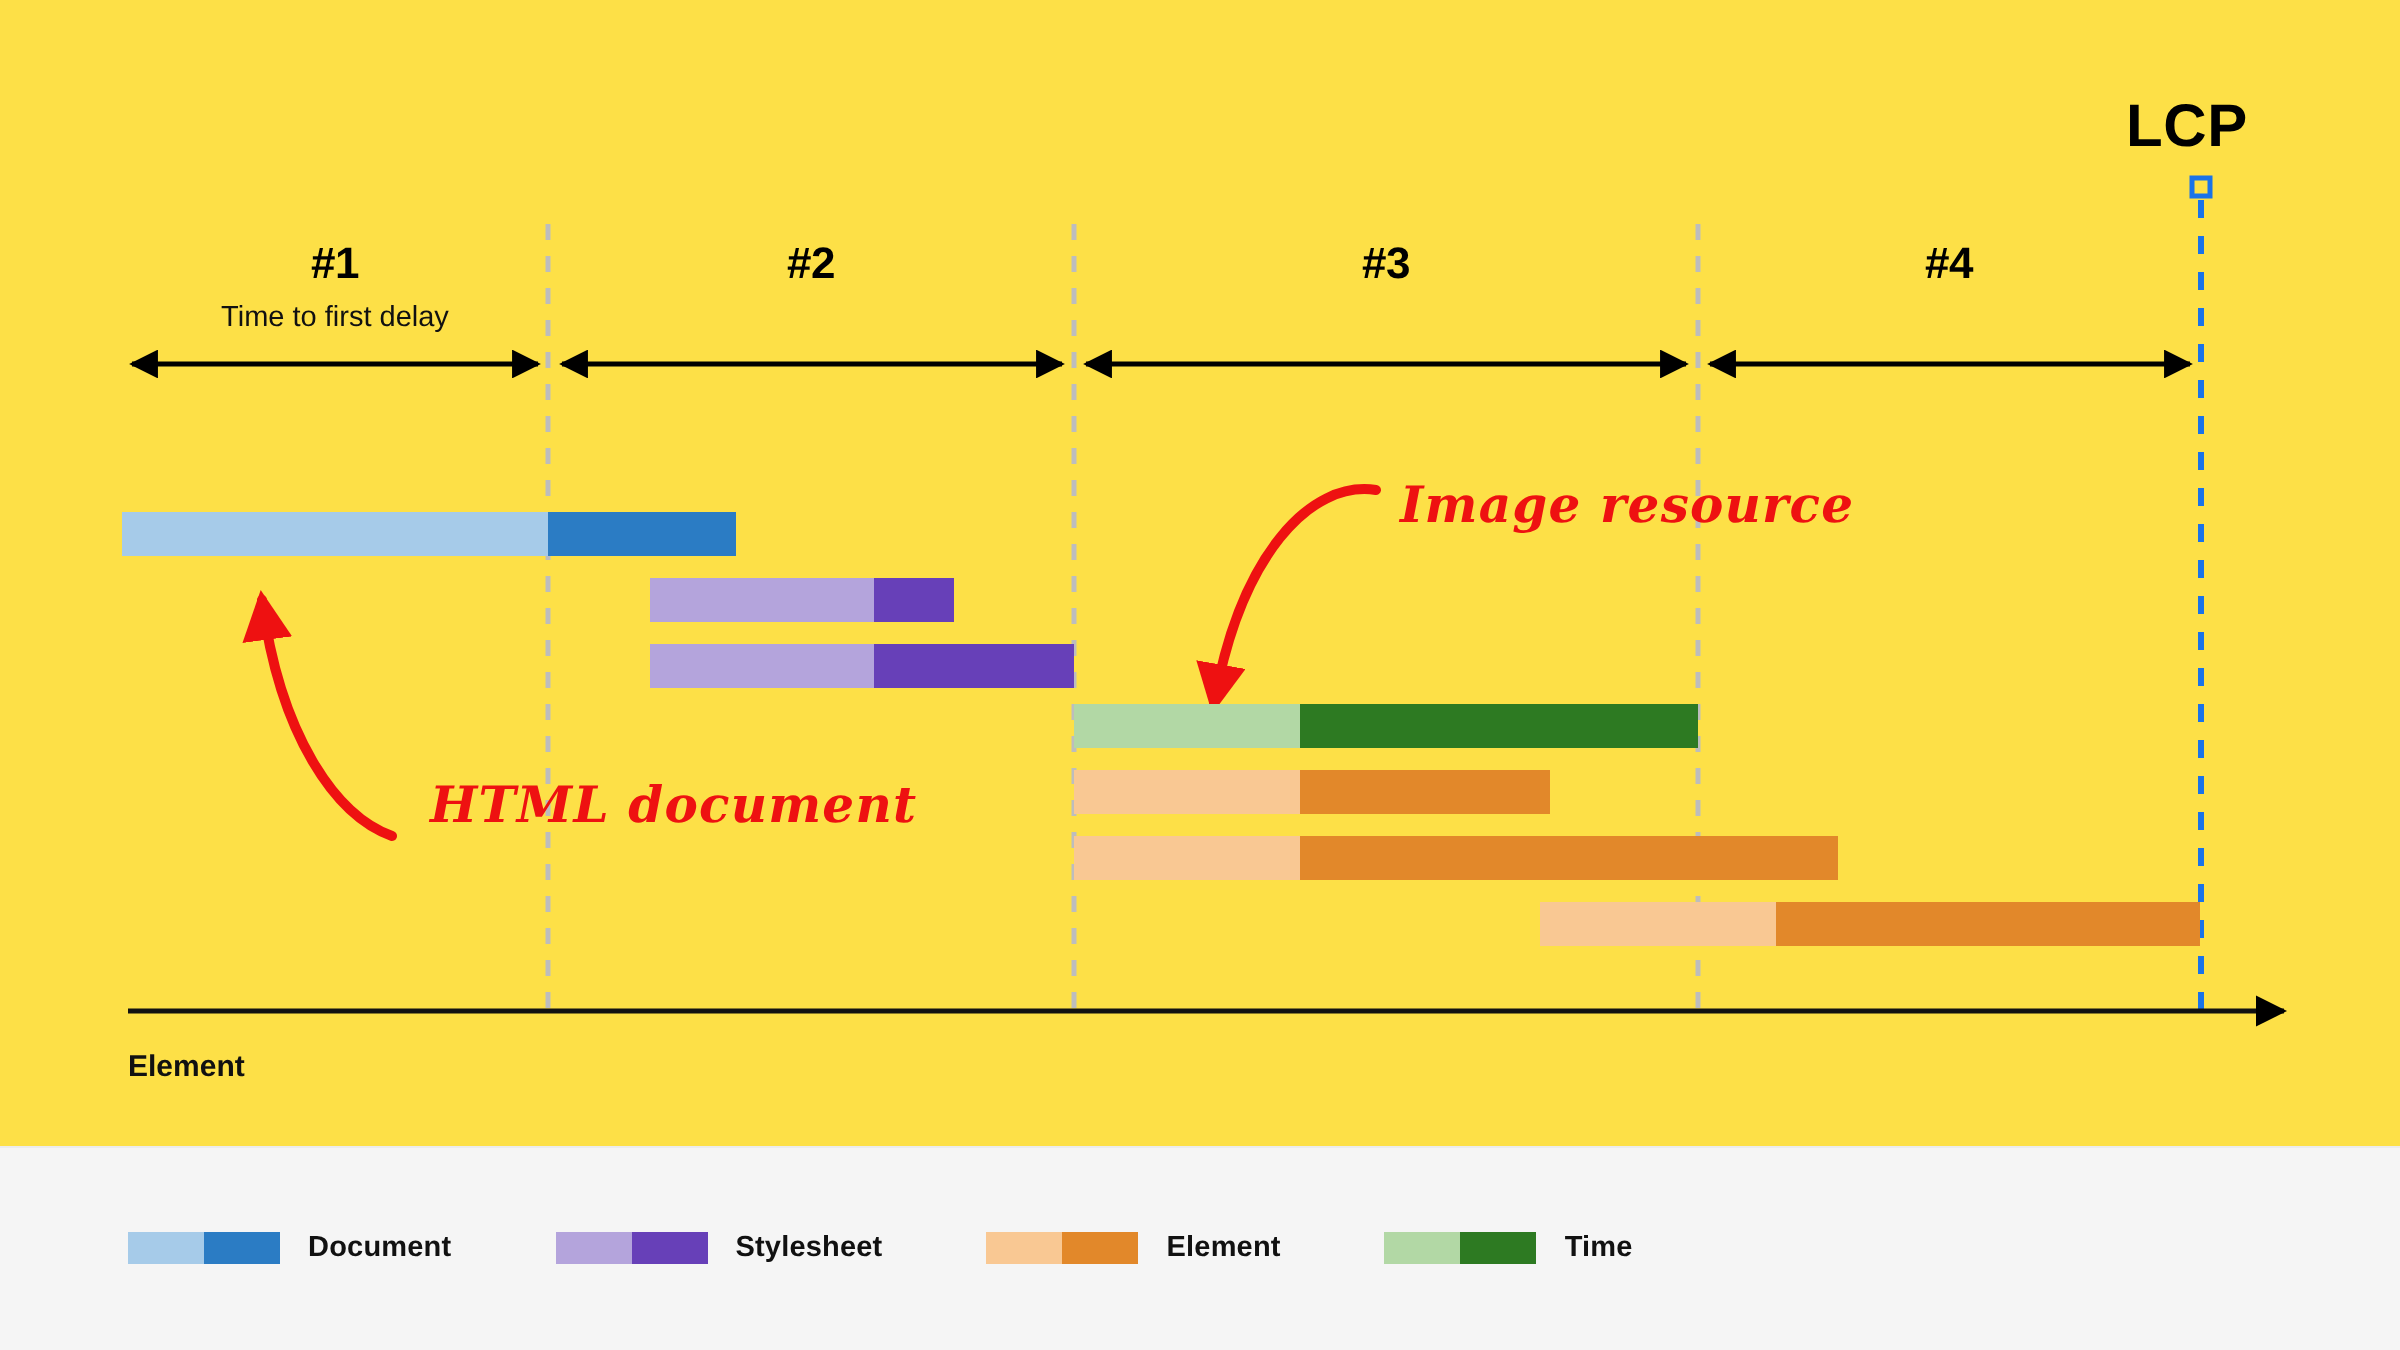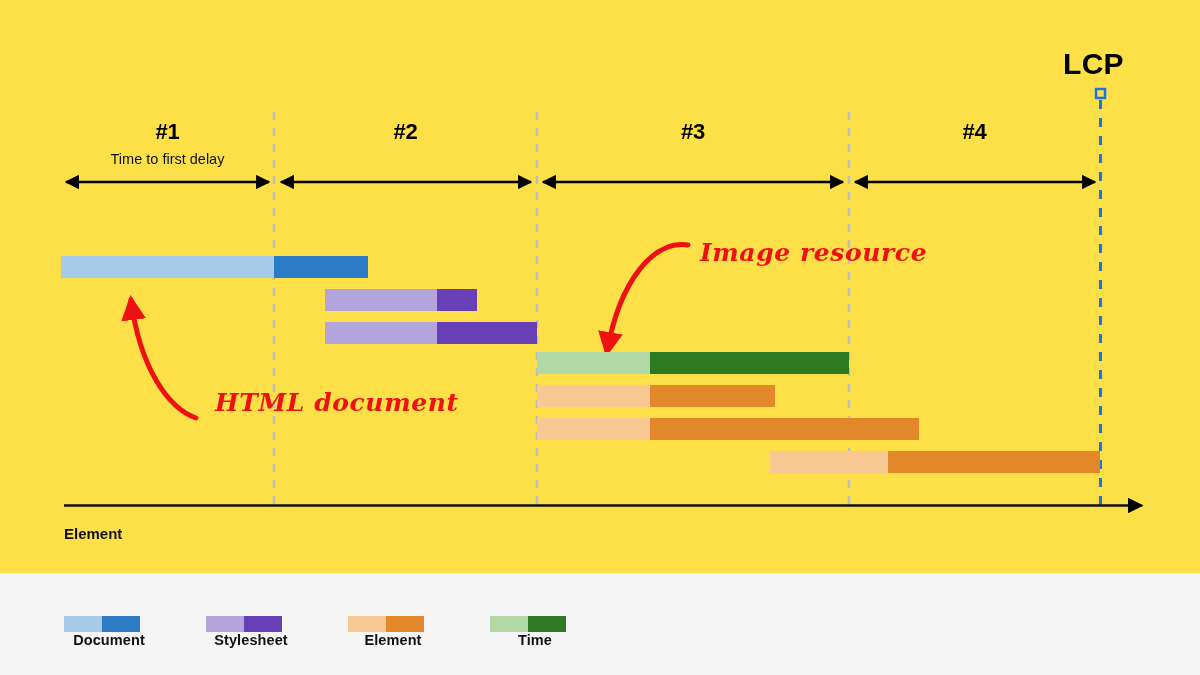--- a/index.html
+++ b/index.html
@@ -43,21 +43,20 @@
     position: absolute;
     left: 64px;
     top: 42px;
     display: flex;
     align-items: center;
   }
   .legend-item {
     display: flex;
     align-items: center;
     margin-right: 52px;
-    flex-direction: column;
   }
   .legend-swatch {
     display: flex;
     width: 76px;
     height: 16px;
     margin-right: 14px;
   }
   .legend-swatch .sw-light { width: 38px; height: 100%; }
   .legend-swatch .sw-dark  { width: 38px; height: 100%; }
   .legend-label {

